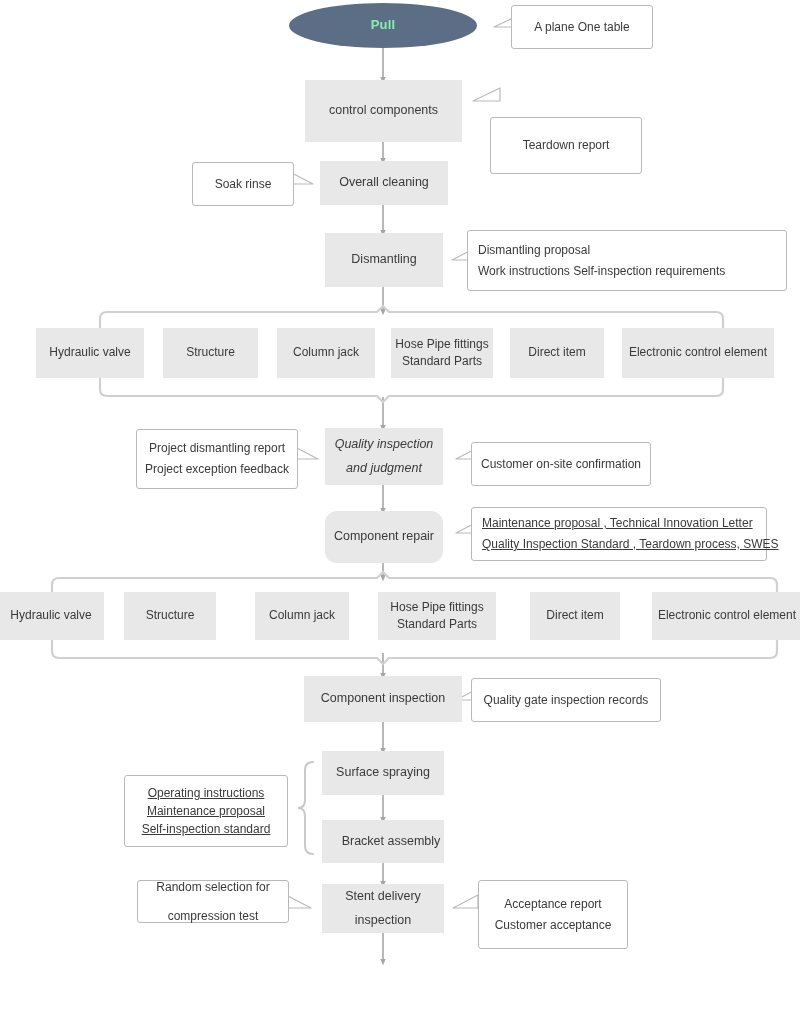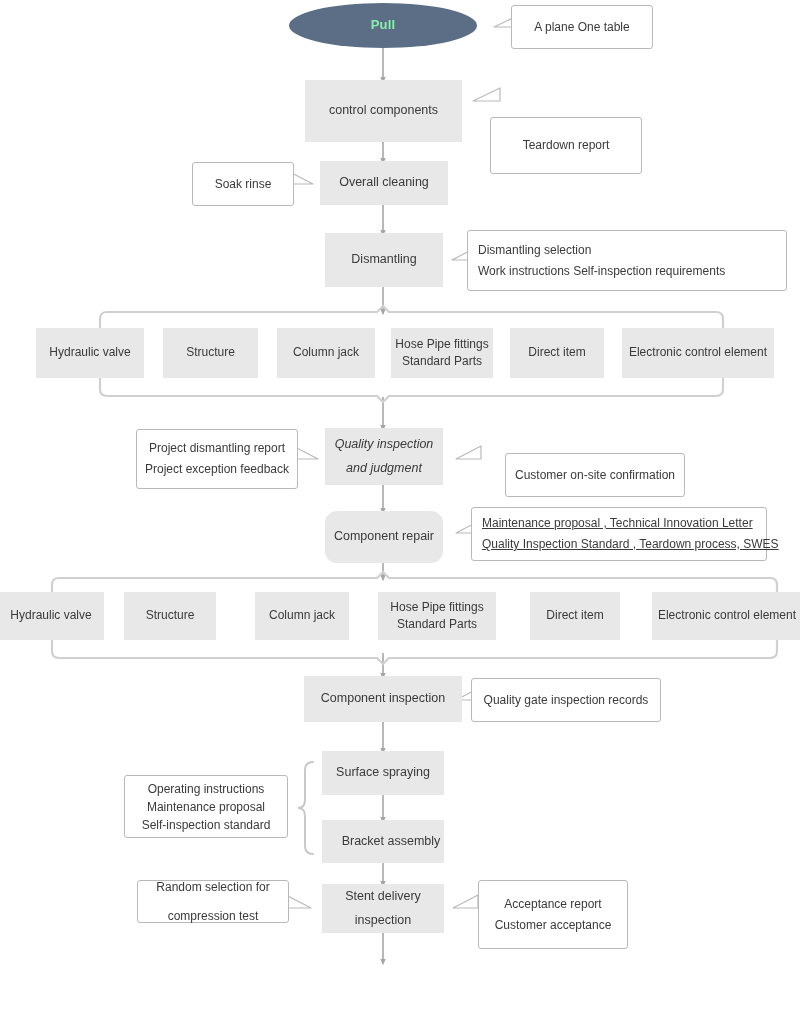--- a/index.html
+++ b/index.html
@@ -225,43 +225,43 @@
 
   <div class="node callout" style="left:490px;top:79px;width:152px;height:57px;margin-top:38px;">
     <span class="label-line">Teardown report</span>
   </div>
 
   <div class="node callout" style="left:192px;top:162px;width:102px;height:44px;">
     <span class="label-line">Soak rinse</span>
   </div>
 
   <div class="node callout left-align" style="left:467px;top:230px;width:320px;height:61px;">
-    <span class="label-line">Dismantling selection</span>
+    <span class="label-line">Dismantling proposal</span>
     <span class="label-line">Work instructions   Self-inspection requirements</span>
   </div>
 
   <div class="node callout" style="left:136px;top:429px;width:162px;height:60px;">
     <span class="label-line">Project dismantling report</span>
     <span class="label-line">Project exception feedback</span>
   </div>
 
-  <div class="node callout" style="left:471px;top:453px;width:180px;height:44px;margin-left:34px;">
+  <div class="node callout" style="left:471px;top:442px;width:180px;height:44px;">
     <span class="label-line">Customer on-site confirmation</span>
   </div>
 
   <div class="node callout left-align" style="left:471px;top:507px;width:296px;height:54px;text-decoration:underline;">
     <span class="label-line">Maintenance proposal , Technical Innovation Letter</span>
     <span class="label-line">Quality Inspection Standard , Teardown process, SWES</span>
   </div>
 
   <div class="node callout" style="left:471px;top:678px;width:190px;height:44px;">
     <span class="label-line">Quality gate inspection records</span>
   </div>
 
-  <div class="node callout" style="left:124px;top:775px;width:164px;height:63px;line-height:1.5;">
+  <div class="node callout" style="left:124px;top:775px;width:164px;height:72px;line-height:1.5;text-decoration:underline;">
     <span class="label-line">Operating instructions</span>
     <span class="label-line">Maintenance proposal</span>
     <span class="label-line">Self-inspection standard</span>
   </div>
 
   <div class="node callout" style="left:137px;top:880px;width:152px;height:43px;gap:8px;">
     <span class="label-line">Random selection for</span>
     <span class="label-line">compression test</span>
   </div>
 

